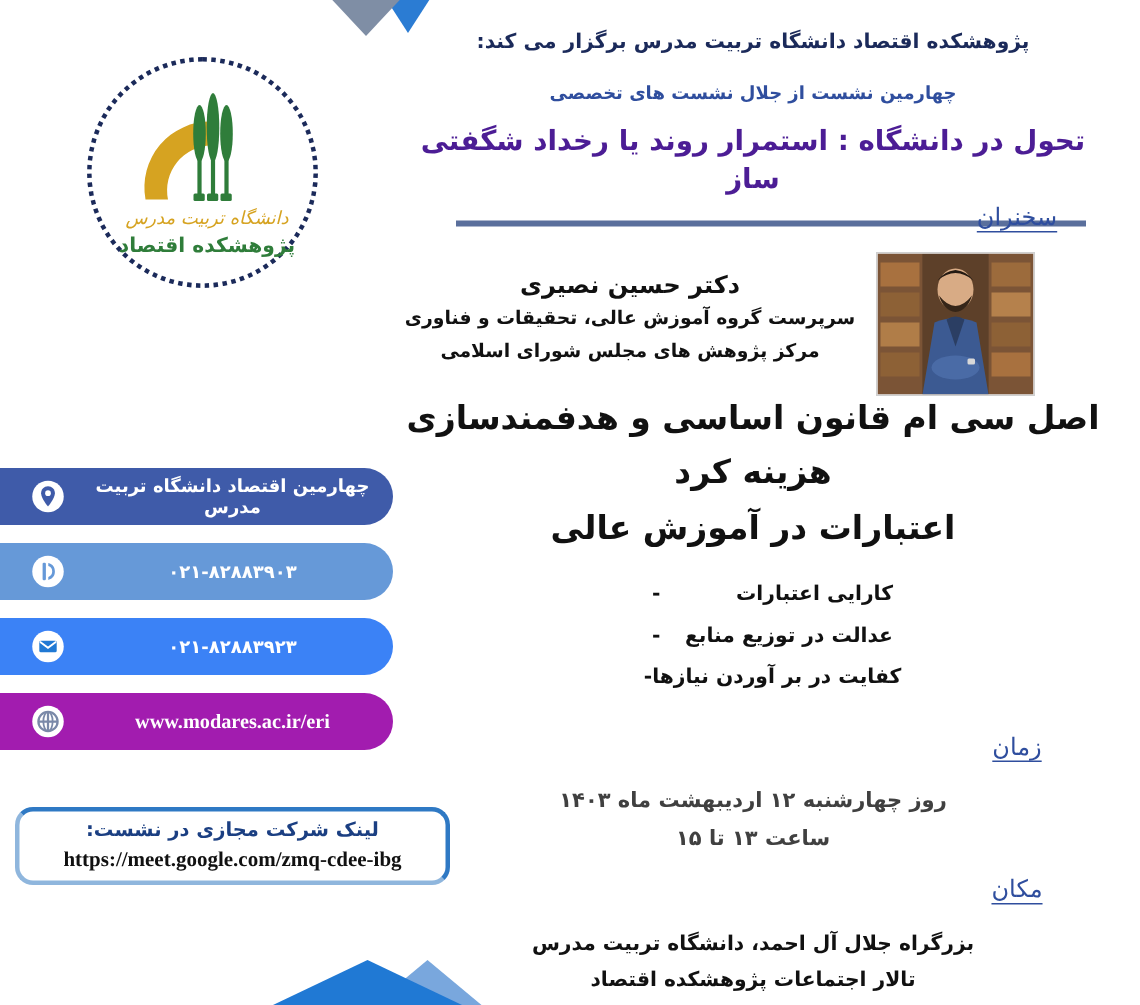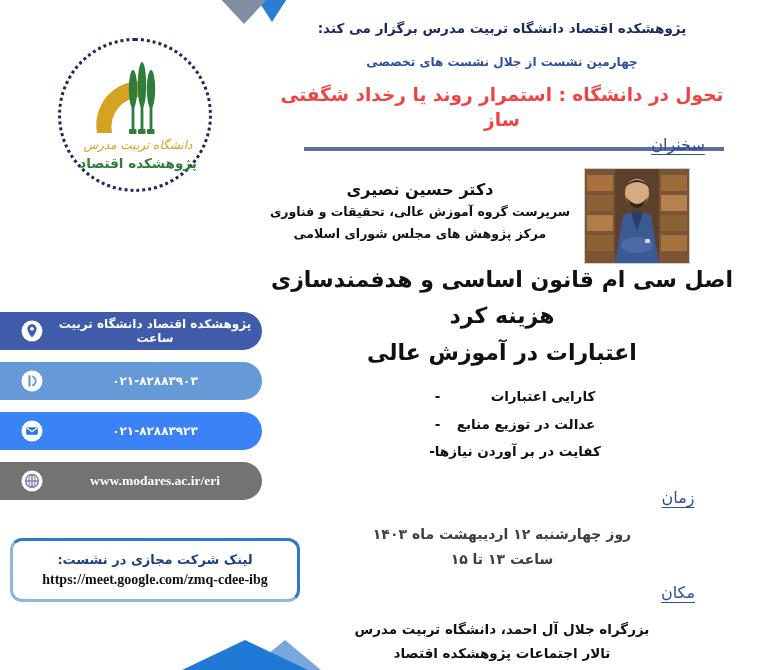--- a/index.html
+++ b/index.html
@@ -81,21 +81,21 @@
   }
   .series-line {
     font-size: 12px;
     font-weight: bold;
     color: #2f4e9e;
     margin-top: 17px;
   }
   .main-title {
     font-size: 18.5px;
     font-weight: bold;
-    color: #ef4444;
+    color: #4c1d95;
     margin-top: 14px;
     line-height: 1.35;
   }
   .title-rule {
     height: 4px;
     background: #5a6f9c;
     margin: 14px 18px 0 42px;
   }
 
   
@@ -287,21 +287,21 @@
     justify-content: center;
   }
   .bar-icon svg { display: block; }
 
   
   .meet-box {
     position: absolute;
     top: 538px;
     left: 10px;
     width: 290px;
-    height: 64px;
+    height: 52px;
     border-radius: 12px;
     background: #ffffff;
     border: 3px solid #2f79c4;
     border-left-color: #8fb6dd;
     border-bottom-color: #8fb6dd;
     box-sizing: border-box;
     display: flex;
     flex-direction: column;
     align-items: center;
     justify-content: center;
@@ -419,21 +419,21 @@
 
   <div class="place-head sec-head">مکان</div>
   <div class="place-body">
     <div>بزرگراه جلال آل احمد، دانشگاه تربیت مدرس</div>
     <div>تالار اجتماعات پژوهشکده اقتصاد</div>
   </div>
 
   <div class="contact-bars">
 
     <div class="bar" style="background:#3f5ba9">
-      <span class="bar-label">پژوهشکده اقتصاد دانشگاه تربیت ساعت</span>
+      <span class="bar-label">چهارمین اقتصاد دانشگاه تربیت مدرس</span>
       <span class="bar-icon">
         <svg width="22" height="22" viewBox="0 0 22 22">
           <circle cx="11" cy="11" r="10.5" fill="#ffffff"></circle>
           <path d="M11 4.2 C8.4 4.2 6.4 6.2 6.4 8.8 C6.4 12.3 11 17.6 11 17.6 C11 17.6 15.6 12.3 15.6 8.8 C15.6 6.2 13.6 4.2 11 4.2 Z" fill="#3f5ba9"></path>
           <circle cx="11" cy="8.8" r="1.9" fill="#ffffff"></circle>
         </svg>
       </span>
     </div>
 
     <div class="bar" style="background:#6699d8">
@@ -451,21 +451,21 @@
       <span class="bar-label">۰۲۱-۸۲۸۸۳۹۲۳</span>
       <span class="bar-icon">
         <svg width="22" height="22" viewBox="0 0 22 22">
           <circle cx="11" cy="11" r="10.5" fill="#ffffff"></circle>
           <rect x="5.2" y="7.2" width="11.6" height="7.6" rx="1" fill="#2079d4"></rect>
           <path d="M5.6 7.8 L11 11.8 L16.4 7.8" fill="none" stroke="#ffffff" stroke-width="1.3"></path>
         </svg>
       </span>
     </div>
 
-    <div class="bar" style="background:#737373">
+    <div class="bar" style="background:#a21caf">
       <span class="bar-label latin">www.modares.ac.ir/eri</span>
       <span class="bar-icon">
         <svg width="22" height="22" viewBox="0 0 22 22">
           <circle cx="11" cy="11" r="10.5" fill="#ffffff"></circle>
           <circle cx="11" cy="11" r="6.4" fill="none" stroke="#7a89a8" stroke-width="1.5"></circle>
           <line x1="4.6" y1="11" x2="17.4" y2="11" stroke="#7a89a8" stroke-width="1.5"></line>
           <line x1="11" y1="4.6" x2="11" y2="17.4" stroke="#7a89a8" stroke-width="1.5"></line>
           <ellipse cx="11" cy="11" rx="3.1" ry="6.4" fill="none" stroke="#7a89a8" stroke-width="1.2"></ellipse>
         </svg>
       </span>

